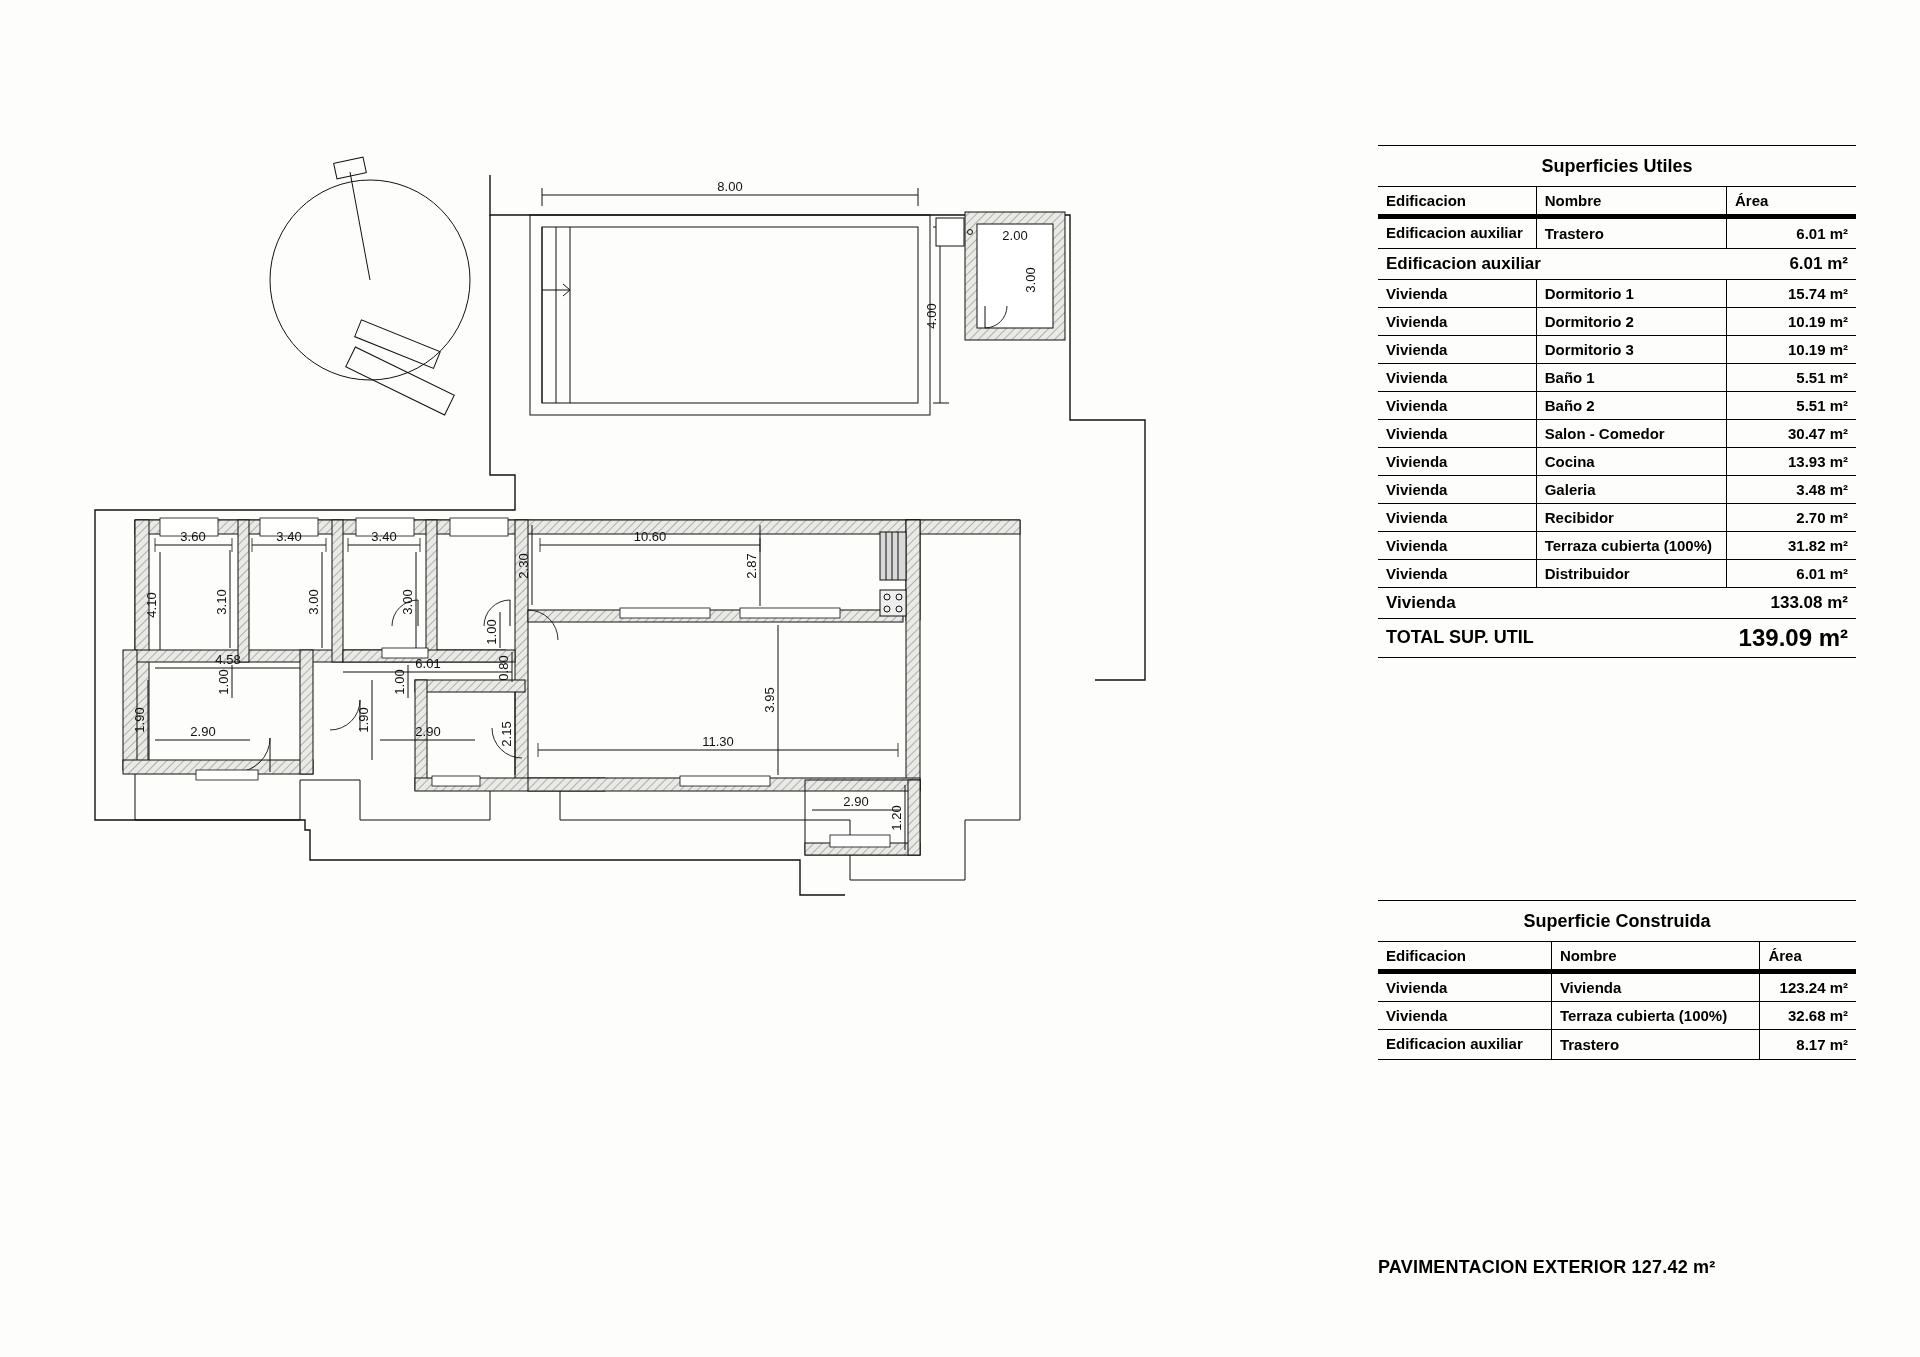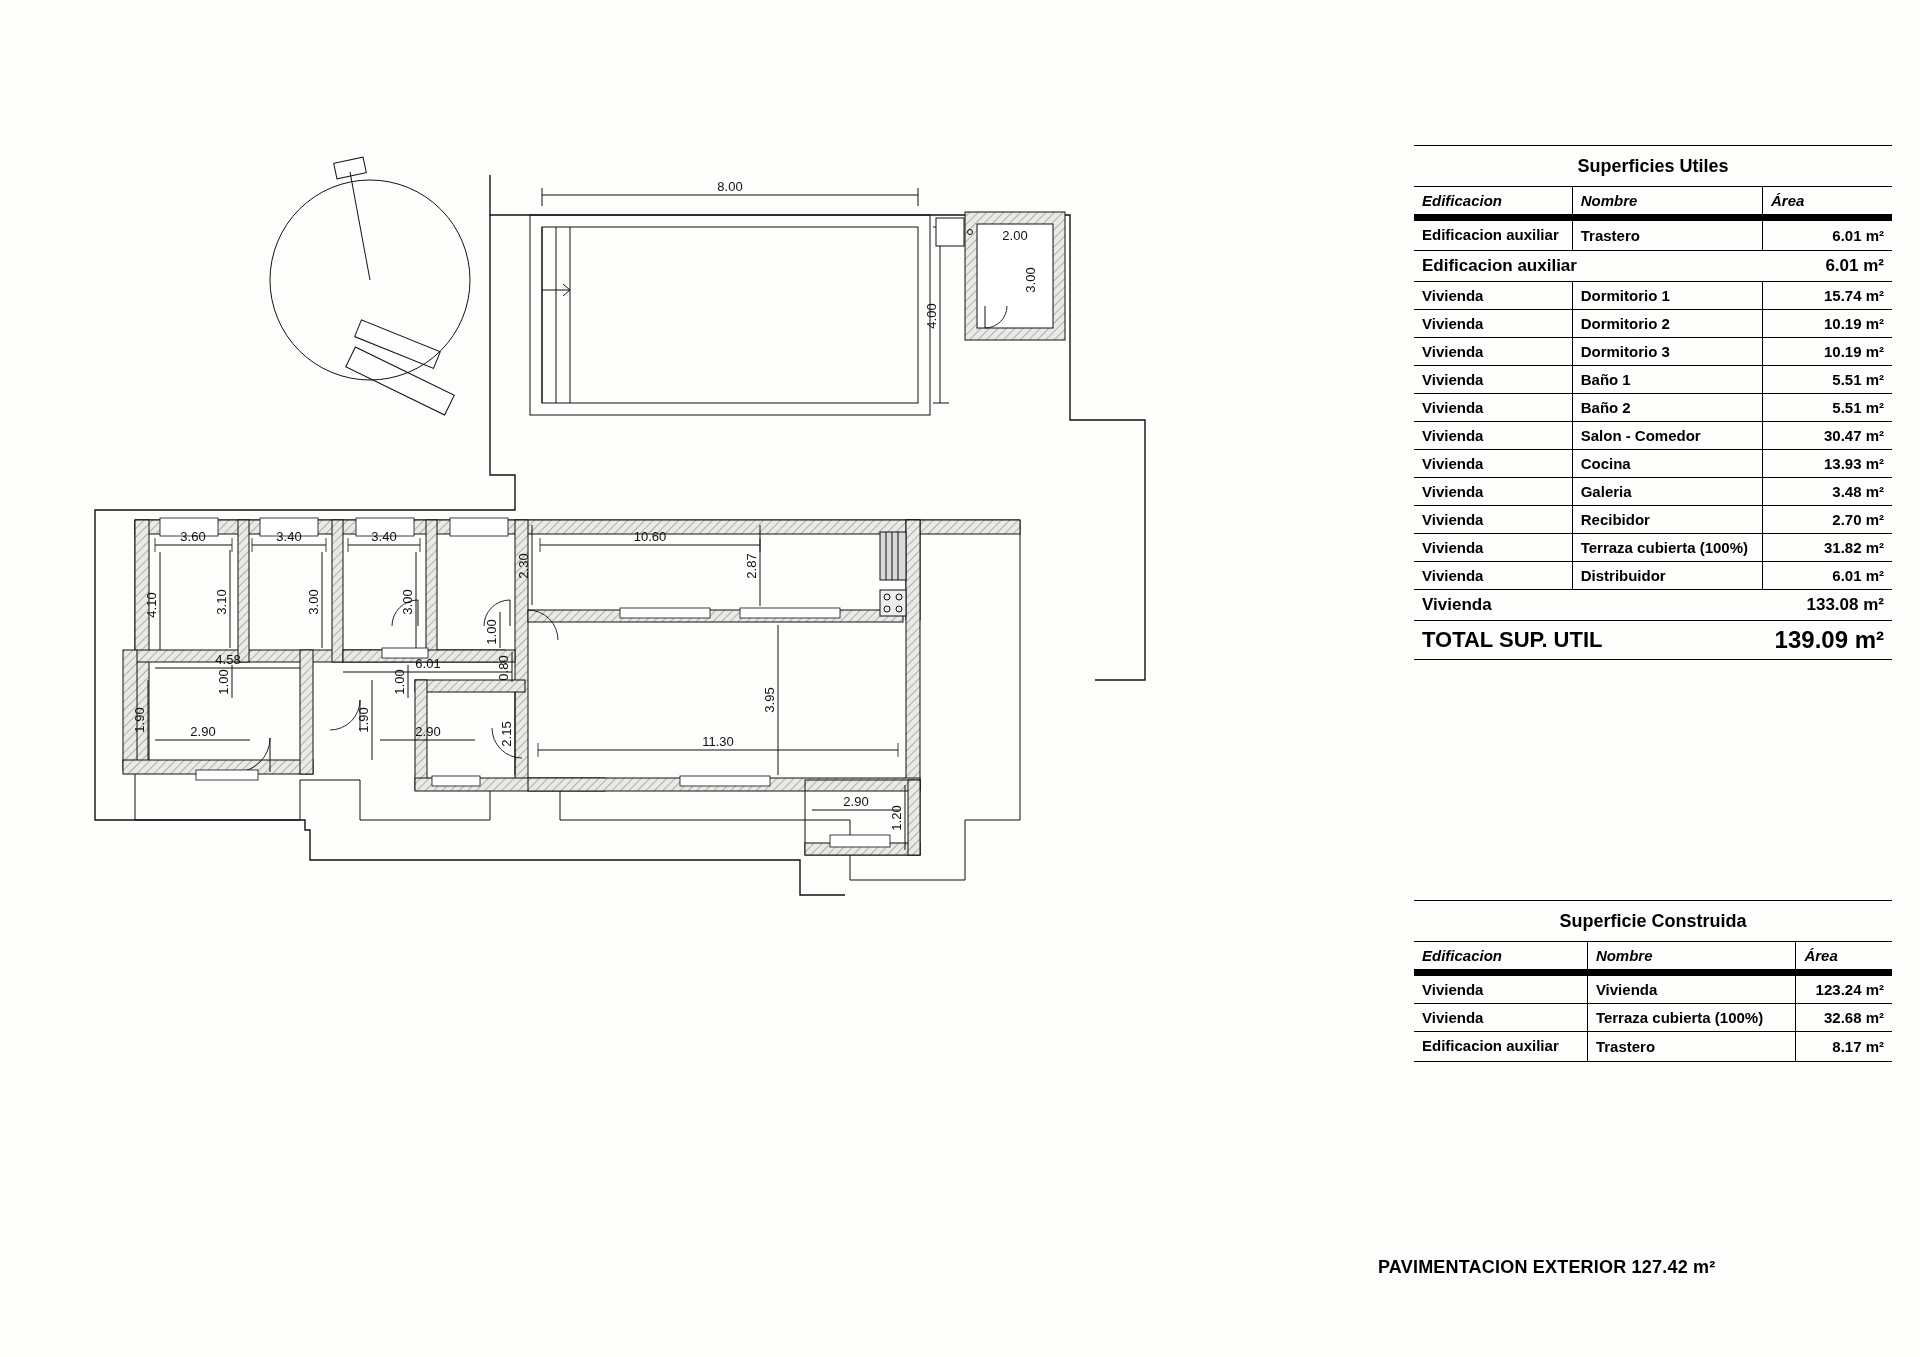--- a/index.html
+++ b/index.html
@@ -54,36 +54,36 @@
     font-weight: bold;
     font-size: 18px;
     padding: 10px 8px 9px 8px;
   }
   .row-line td { border-bottom: 1px solid #000; }
   .col-sep { border-right: 1px solid #000; }
   .bold { font-weight: bold; }
   .area { text-align: right; }
   .sum-label { font-weight: bold; font-size: 17px; }
   .sum-val { font-weight: bold; font-size: 17px; }
-  .total-label { font-weight: bold; font-size: 22px; }
+  .total-label { font-weight: bold; font-size: 18px; }
   .total-val { font-weight: bold; font-size: 24px; }
-  .hdr-row td { font-weight: bold; border-bottom: 7px solid #000000; font-style: italic; }
+  .hdr-row td { font-weight: bold; border-bottom: 5px solid #000000; }
 
   #tbl-utiles { left: 1378px; top: 145px; width: 478px; }
   #tbl-construida { left: 1378px; top: 900px; width: 478px; }
 
   #pavimentacion {
     position: absolute;
     left: 1378px;
     top: 1257px;
     font-weight: bold;
     font-size: 18px;
     letter-spacing: 0.2px;
   }
-  .tbl-outer-top { border-top: 1px solid #000; margin-left: 36px; }
+  .tbl-outer-top { border-top: 1px solid #000; }
 </style>
 </head>
 <body>
 
 <div id="sheet">
 
   <div id="plan">
     <svg width="1270" height="1000" viewBox="0 0 1270 1000" xmlns="http://www.w3.org/2000/svg">
       <defs>
         <pattern id="hatch" width="6" height="6" patternUnits="userSpaceOnUse" patternTransform="rotate(45)">

